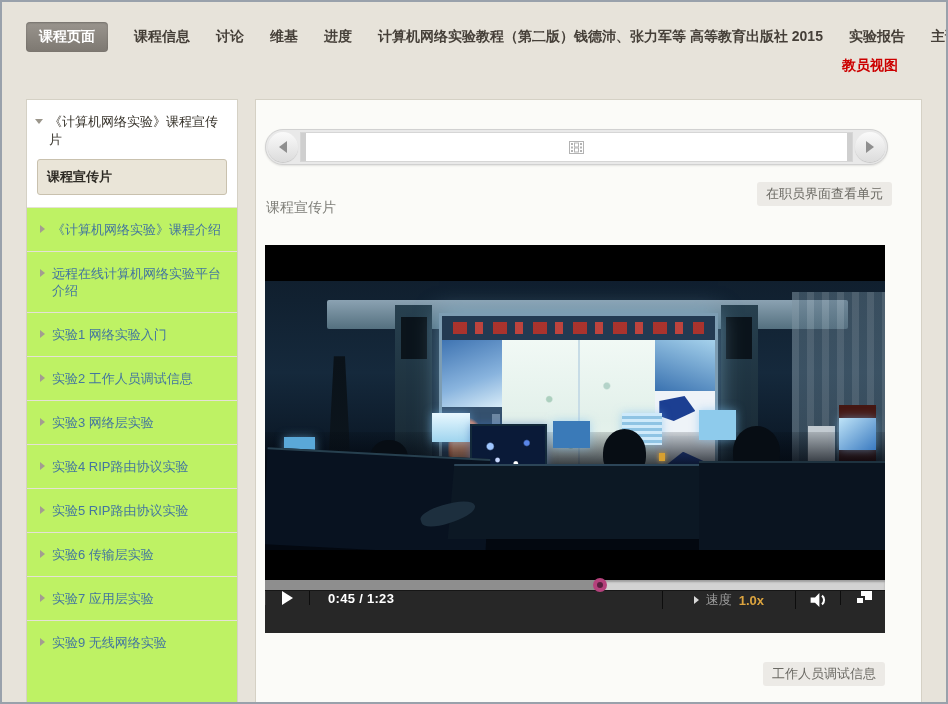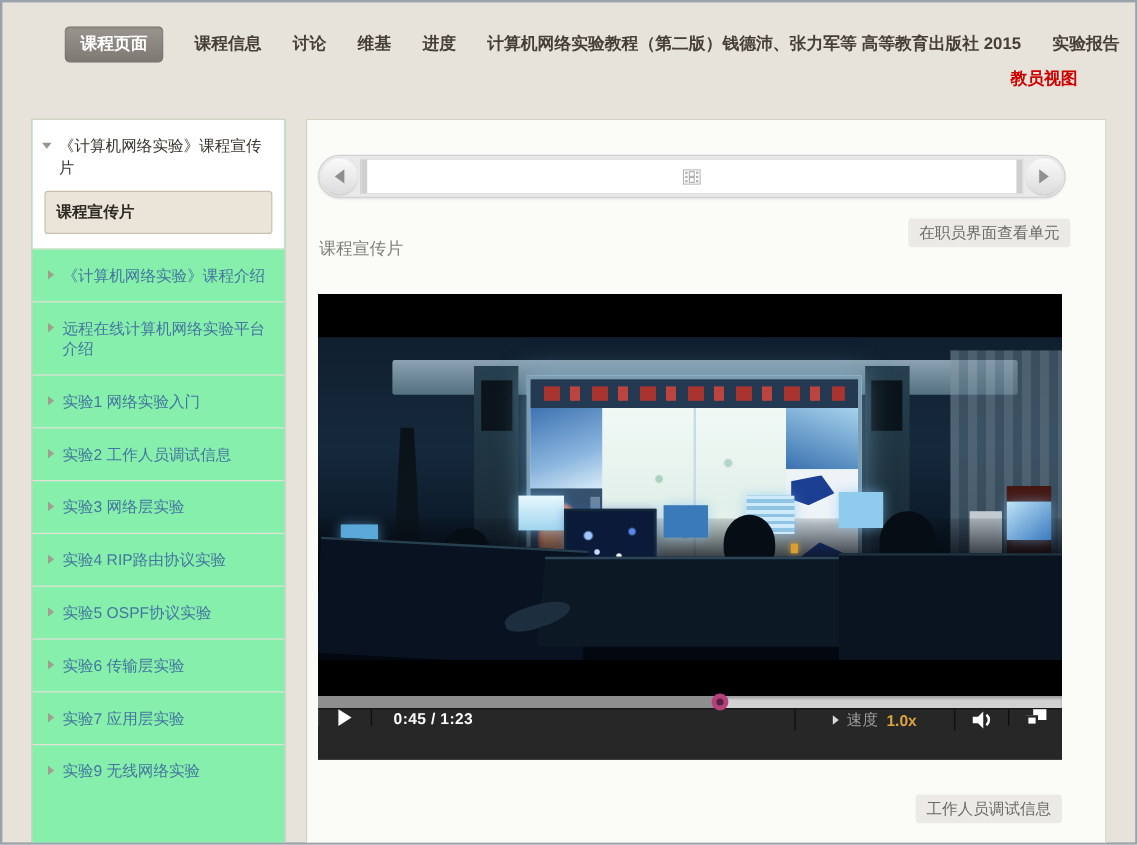--- a/index.html
+++ b/index.html
@@ -1,26 +1,26 @@
 <!DOCTYPE html>
 <html><head>
 <meta charset="utf-8">
 <style>
   * { margin:0; padding:0; box-sizing:border-box; }
   html,body { width:948px; height:704px; font-family:"Liberation Sans","DejaVu Sans",sans-serif; }
   .page { position:relative; width:948px; height:704px; background:#e7e3da; border:2px solid #99a1ab; overflow:hidden; }
 
   
-  .topnav { position:absolute; left:24px; top:20px; right:20px; display:flex; align-items:center; gap:26px;margin-left:28px; }
+  .topnav { position:absolute; left:24px; top:20px; right:20px; display:flex; align-items:center; gap:26px; }
   .tab { font-size:14px; font-weight:bold; color:#453f38; white-space:nowrap; cursor:pointer; }
   .tab.selected { background:linear-gradient(#9a958e,#7d7871); color:#fff; padding:6px 13px; border-radius:4px; box-shadow:inset 0 1px 2px rgba(0,0,0,.25); }
   .instructor-view { position:absolute; top:55px; right:48px; font-size:14px; font-weight:bold; color:#cc0000; }
 
   
-  .sidebar { position:absolute; left:24px; top:97px; width:212px; bottom:-2px; background:#86efac; border:1px solid #d5d1c5; overflow:hidden; }
+  .sidebar { position:absolute; left:24px; top:97px; width:212px; bottom:-2px; background:#bef264; border:1px solid #d5d1c5; overflow:hidden; }
   .sb-group { background:#fff; padding:13px 10px 12px 10px; }
   .sb-group-head { position:relative; padding-left:12px; font-size:13px; color:#38342c; line-height:18px; cursor:pointer; }
   .caret-down { position:absolute; left:-2px; top:6px; width:0; height:0; border-left:4px solid transparent; border-right:4px solid transparent; border-top:5px solid #9b968b; }
   .sb-selected { margin-top:10px; background:#eae5d8; border:1px solid #c9c1ae; border-radius:3px; padding:8px 9px; font-size:13px; font-weight:bold; color:#2e2b25; cursor:pointer; }
   .sb-item { position:relative; border-top:1px solid #e5e1d6; padding:13px 10px 13px 25px; font-size:13px; line-height:17px; color:#44769f; cursor:pointer; }
   .caret-right { position:absolute; left:13px; top:17px; width:0; height:0; border-top:4px solid transparent; border-bottom:4px solid transparent; border-left:5px solid #a39d90; }
 
   
   .main { position:absolute; left:253px; top:97px; width:667px; bottom:-2px; background:#fbfbf8; border:1px solid #d5d1c5; }
 
@@ -134,21 +134,21 @@
       </div>
       <div class="sb-selected">课程宣传片</div>
     </div>
     <div id="sb-items">
         <div class="sb-item"><span class="caret-right"></span><span>《计算机网络实验》课程介绍</span></div>
         <div class="sb-item"><span class="caret-right"></span><span>远程在线计算机网络实验平台介绍</span></div>
         <div class="sb-item"><span class="caret-right"></span><span>实验1 网络实验入门</span></div>
         <div class="sb-item"><span class="caret-right"></span><span>实验2 工作人员调试信息</span></div>
         <div class="sb-item"><span class="caret-right"></span><span>实验3 网络层实验</span></div>
         <div class="sb-item"><span class="caret-right"></span><span>实验4 RIP路由协议实验</span></div>
-        <div class="sb-item"><span class="caret-right"></span><span>实验5 OSPF协议实验</span></div>
+        <div class="sb-item"><span class="caret-right"></span><span>实验5 RIP路由协议实验</span></div>
         <div class="sb-item"><span class="caret-right"></span><span>实验6 传输层实验</span></div>
         <div class="sb-item"><span class="caret-right"></span><span>实验7 应用层实验</span></div>
         <div class="sb-item"><span class="caret-right"></span><span>实验9 无线网络实验</span></div>
       </div>
   </div>
 
   <div class="main">
 
     <div class="carousel">
       <div class="car-btn left">

